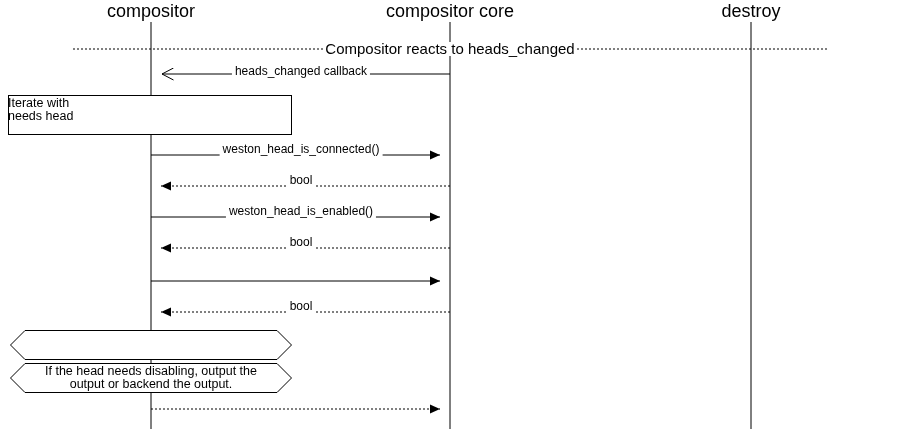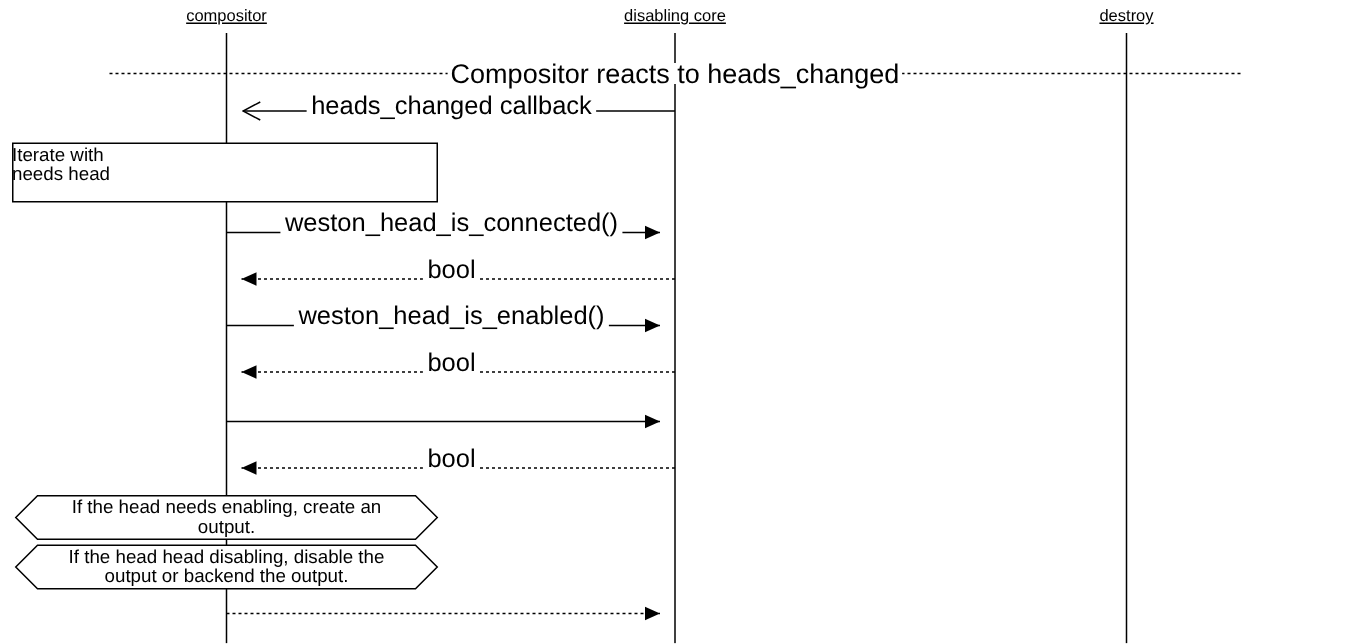--- a/index.html
+++ b/index.html
@@ -20,42 +20,41 @@
   }
   svg.layer {
     position: absolute;
     left: 0;
     top: 0;
     width: 900px;
     height: 429px;
   }
   .lifeline-label {
     position: absolute;
-    font-size: 11px;
+    font-size: 18px;
     line-height: 14px;
     text-align: center;
     white-space: nowrap;
     transform: translateX(-50%);
     color: #000;
-    text-decoration: underline;
   }
   .msg-label {
     position: absolute;
-    font-size: 17px;
+    font-size: 12px;
     line-height: 14px;
     white-space: nowrap;
     text-align: center;
     transform: translateX(-50%);
     color: #000;
     background: #ffffff;
     padding: 0 3px;
   }
   .divider-label {
     position: absolute;
-    font-size: 18px;
+    font-size: 15px;
     line-height: 14px;
     white-space: nowrap;
     transform: translateX(-50%);
     background: #ffffff;
     padding: 0 2px;
     color: #000;
   }
   .note-text {
     position: absolute;
     font-size: 12.5px;
@@ -141,21 +140,21 @@
 
     <g>
       <path d="M25,330.5 L277,330.5 L291.5,345 L277,359.5 L25,359.5 L10.5,345 z" fill="#ffffff" stroke="#000000" stroke-width="1"></path>
     </g>
     <g>
       <path d="M25,363.5 L277,363.5 L291.5,378 L277,392.5 L25,392.5 L10.5,378 z" fill="#ffffff" stroke="#000000" stroke-width="1"></path>
     </g>
   </svg>
 
   <div class="lifeline-label" style="left:151px; top:4px;">compositor</div>
-  <div class="lifeline-label" style="left:450px; top:4px;">disabling core</div>
+  <div class="lifeline-label" style="left:450px; top:4px;">compositor core</div>
   <div class="lifeline-label" style="left:751px; top:4px;">destroy</div>
 
   <div class="divider-label" style="left:450px; top:42px;">Compositor reacts to heads_changed</div>
 
   <div class="msg-label" style="left:301px; top:64px;">heads_changed callback</div>
 
   <div class="msg-label" style="left:301px; top:142px;">weston_head_is_connected()</div>
 
   <div class="msg-label" style="left:301px; top:173px;">bool</div>
 
@@ -164,23 +163,19 @@
   <div class="msg-label" style="left:301px; top:235px;">bool</div>
 
 
   <div class="msg-label" style="left:301px; top:299px;">bool</div>
 
   <div class="note-text" style="left:8px; top:97px; width:284px;">
     <div>Iterate with</div>
     <div>needs head</div>
   </div>
 
-  <div class="frag-text" style="left:10px; top:332px; width:282px;">
-    <div>If the head needs enabling, create an</div>
-    <div>output.</div>
-  </div>
 
   <div class="frag-text" style="left:10px; top:365px; width:282px;">
-    <div>If the head head disabling, disable the</div>
+    <div>If the head needs disabling, output the</div>
     <div>output or backend the output.</div>
   </div>
 
 </div>
 
 </body></html>

